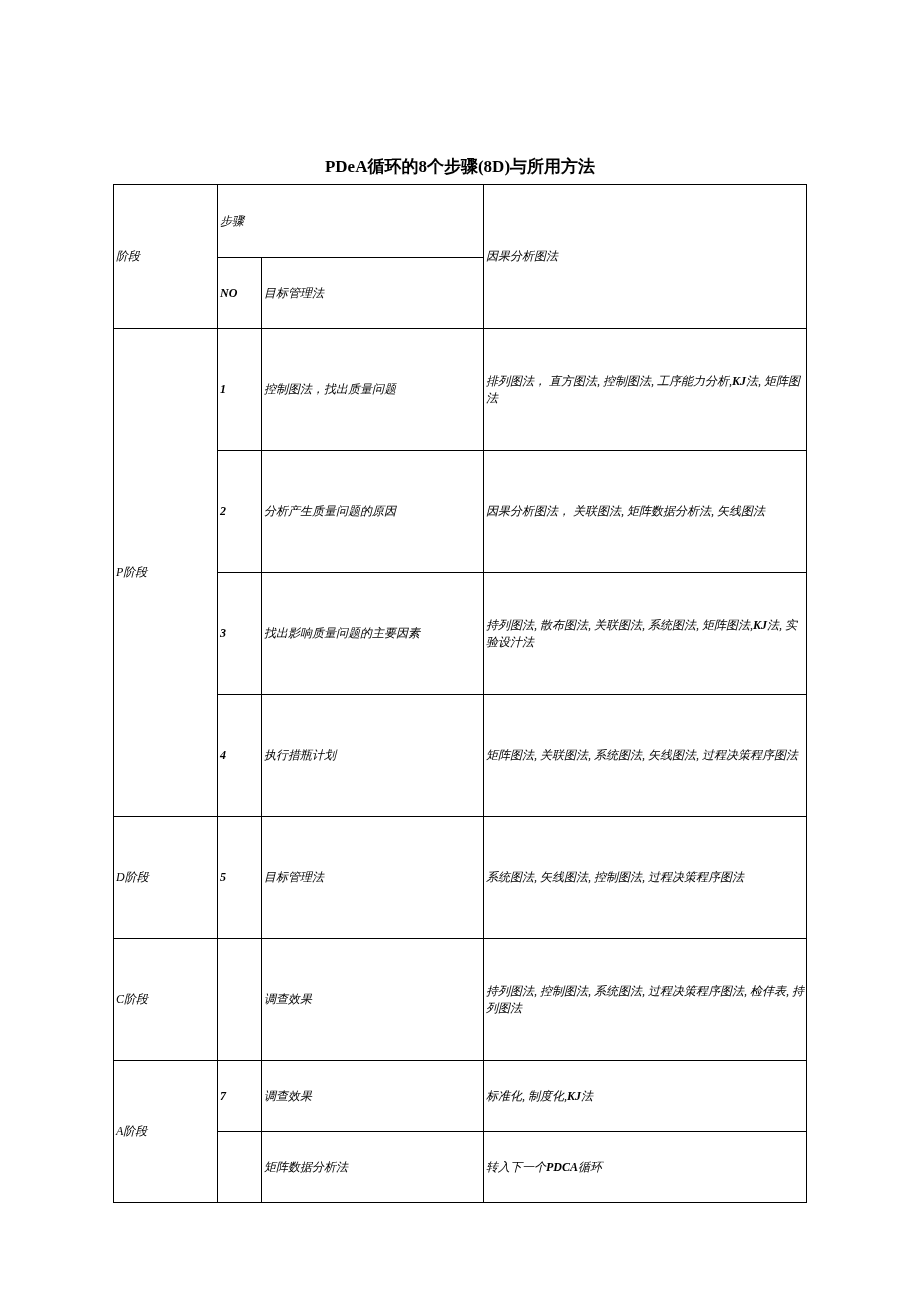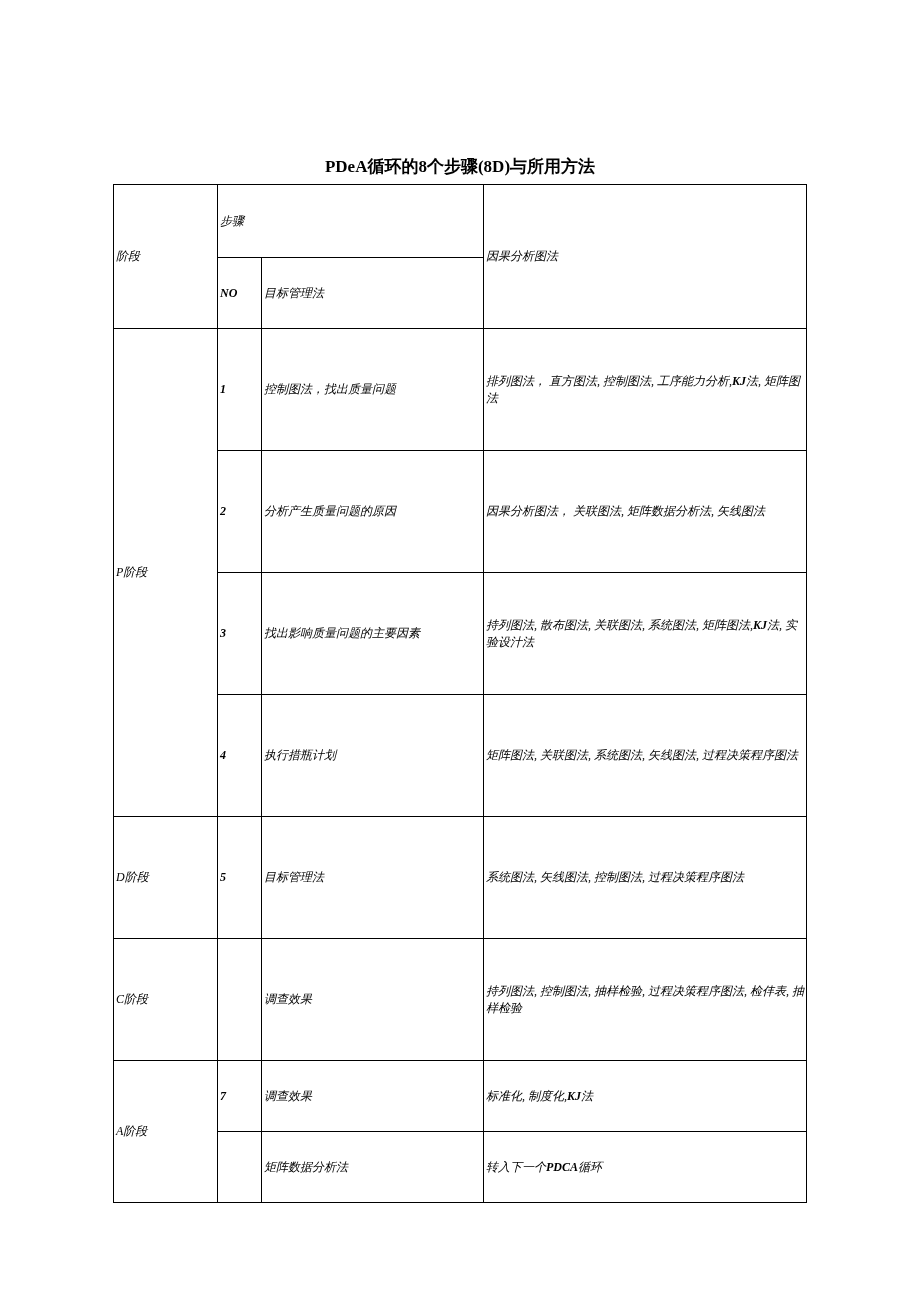--- a/index.html
+++ b/index.html
@@ -97,21 +97,21 @@
       <td class="h-d"><span>D阶段</span></td>
       <td class="h-d bold">5</td>
       <td class="h-d">目标管理法</td>
       <td class="h-d">系统图法, 矢线图法, 控制图法, 过程决策程序图法</td>
     </tr>
 
     <tr>
       <td class="h-c"><span>C阶段</span></td>
       <td class="h-c bold"></td>
       <td class="h-c">调查效果</td>
-      <td class="h-c">持列图法, 控制图法, 抽样检验, 过程决策程序图法, 检仹表, 抽样检验</td>
+      <td class="h-c">持列图法, 控制图法, 系统图法, 过程决策程序图法, 检仹表, 持列图法</td>
     </tr>
 
     <tr>
       <td class="h-a1" rowspan="2"><span>A阶段</span></td>
       <td class="h-a1 bold">7</td>
       <td class="h-a1">调查效果</td>
       <td class="h-a1">标准化, 制度化,<span class="bold">KJ</span>法</td>
     </tr>
     <tr>
       <td class="h-a2 bold"></td>

